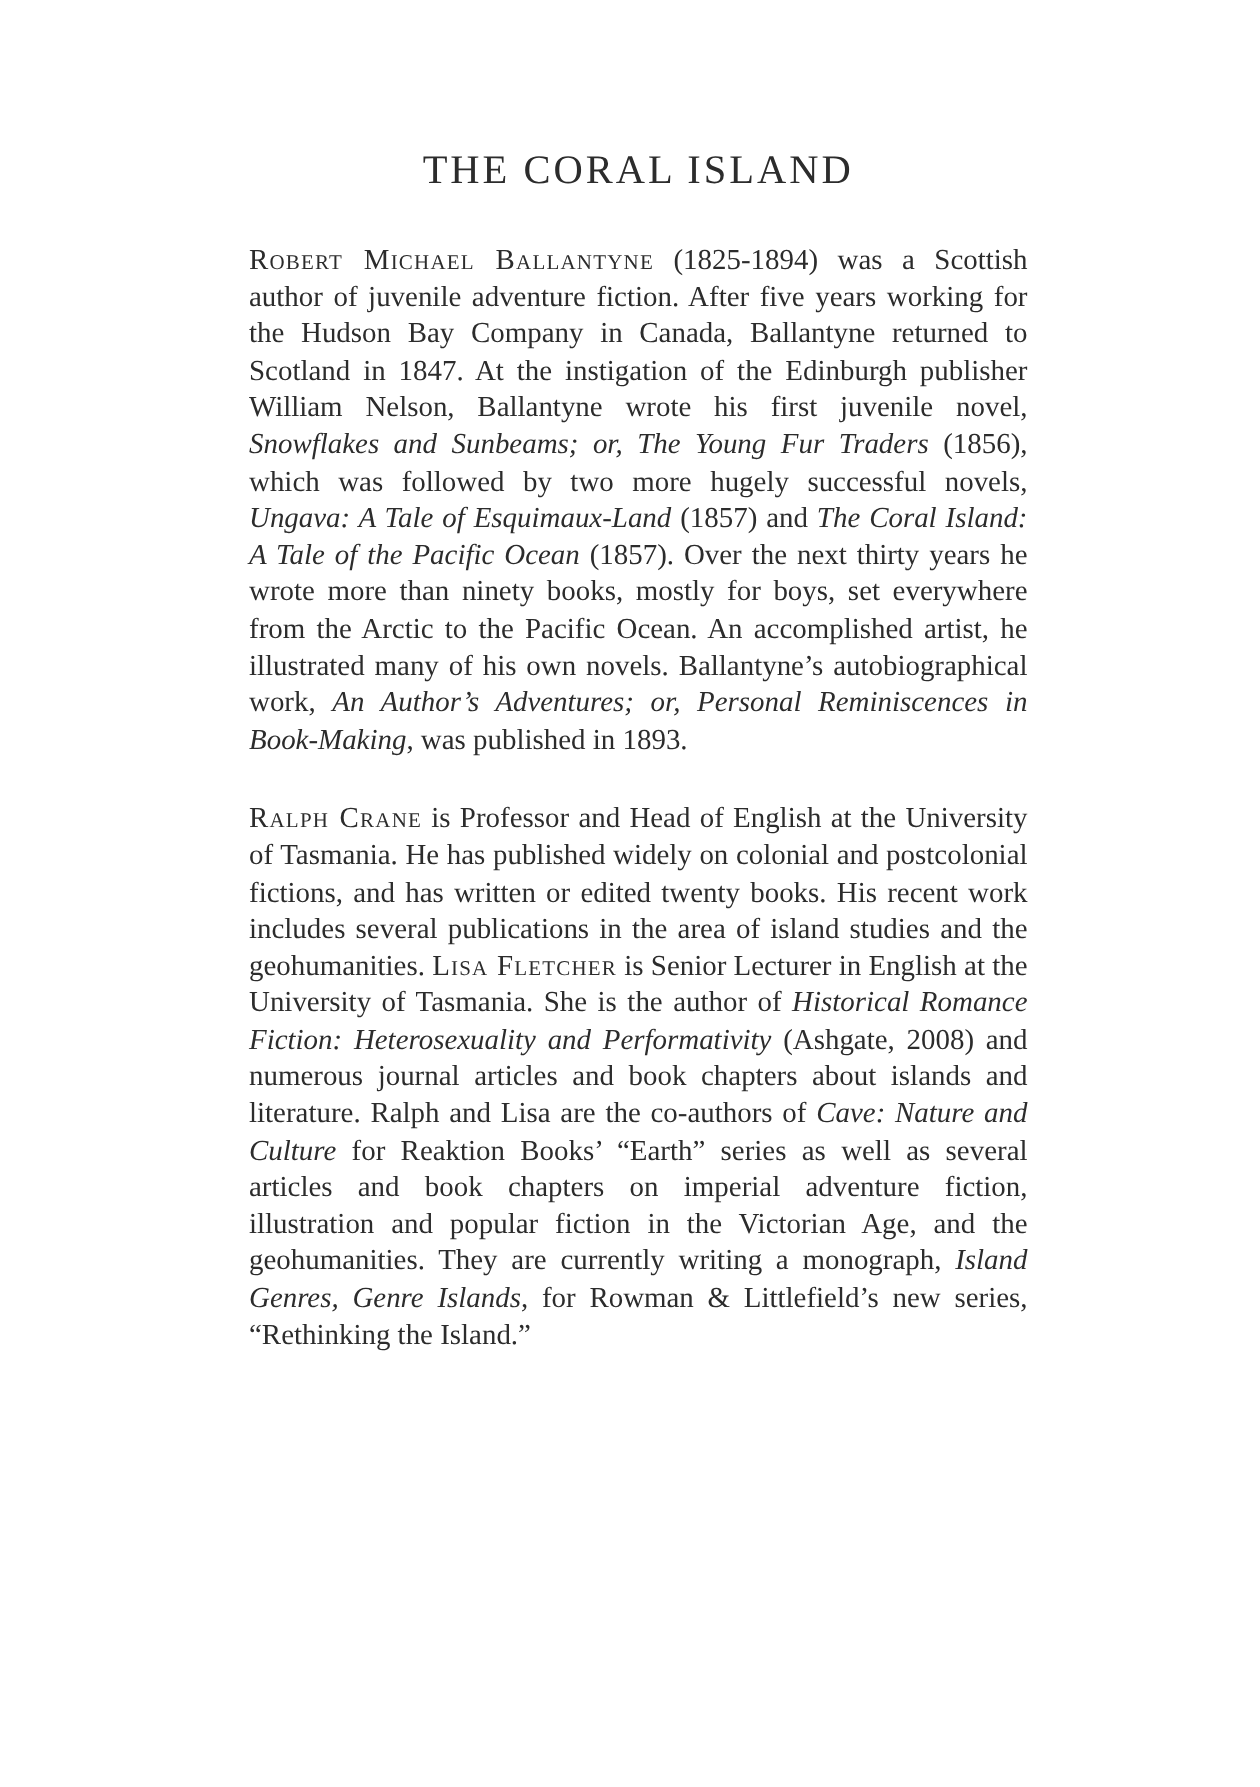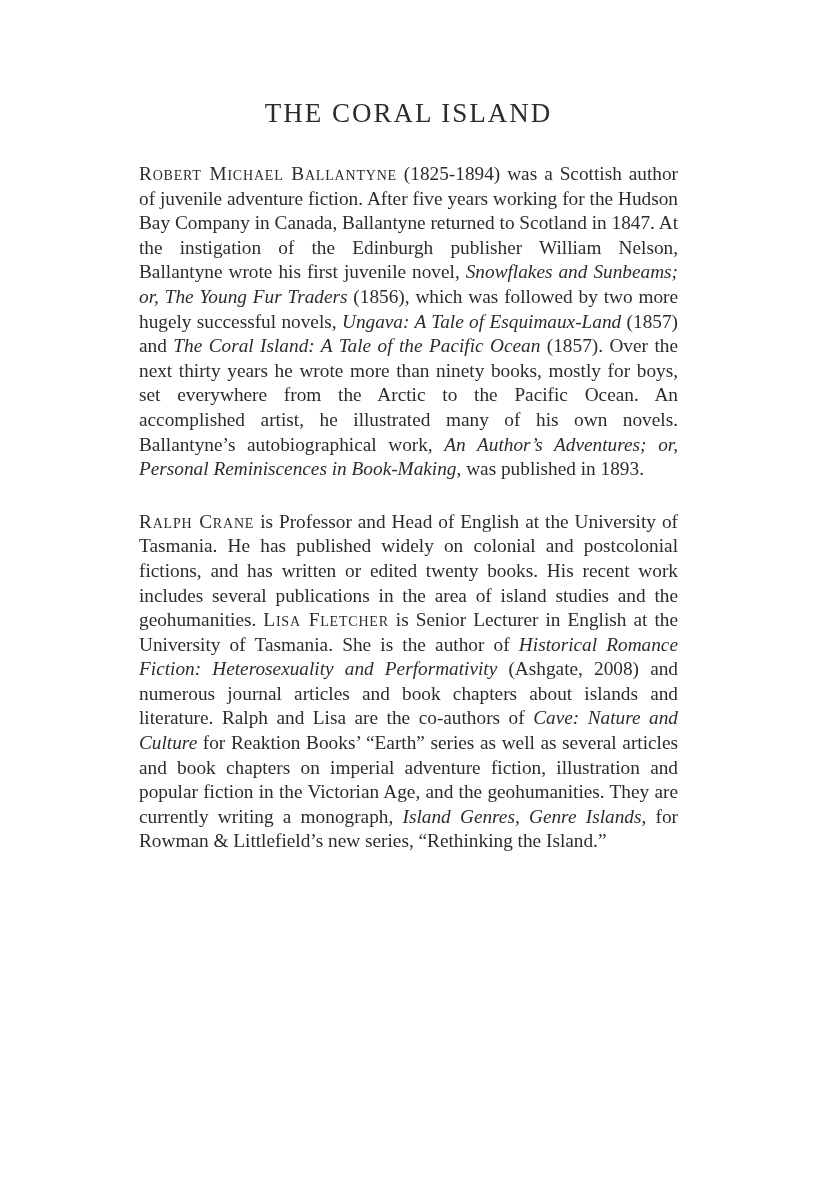--- a/index.html
+++ b/index.html
@@ -10,38 +10,38 @@
   body {
     width: 840px;
     height: 1191px;
     position: relative;
     overflow: hidden;
     font-family: "Liberation Serif", "DejaVu Serif", serif;
     color: #2c2c2c;
   }
   .page {
     position: absolute;
-    left: 137px;
+    left: 154px;
     top: 0;
     width: 543px;
   }
   .title {
     margin: 98px 0 0 0;
     padding: 0;
     font-size: 27px;
     font-weight: 400;
     letter-spacing: 2px;
     text-align: center;
     white-space: nowrap;
   }
   .paragraphs {
     margin-top: 33px;
   }
   .body-para {
-    margin: 2px;
+    margin: 12px;
     padding: 0;
     font-size: 19.3px;
     line-height: 24.6px;
     text-align: justify;
     text-justify: inter-word;
   }
   .body-para + .body-para {
     margin-top: 28px;
   }
   .run-sc {

